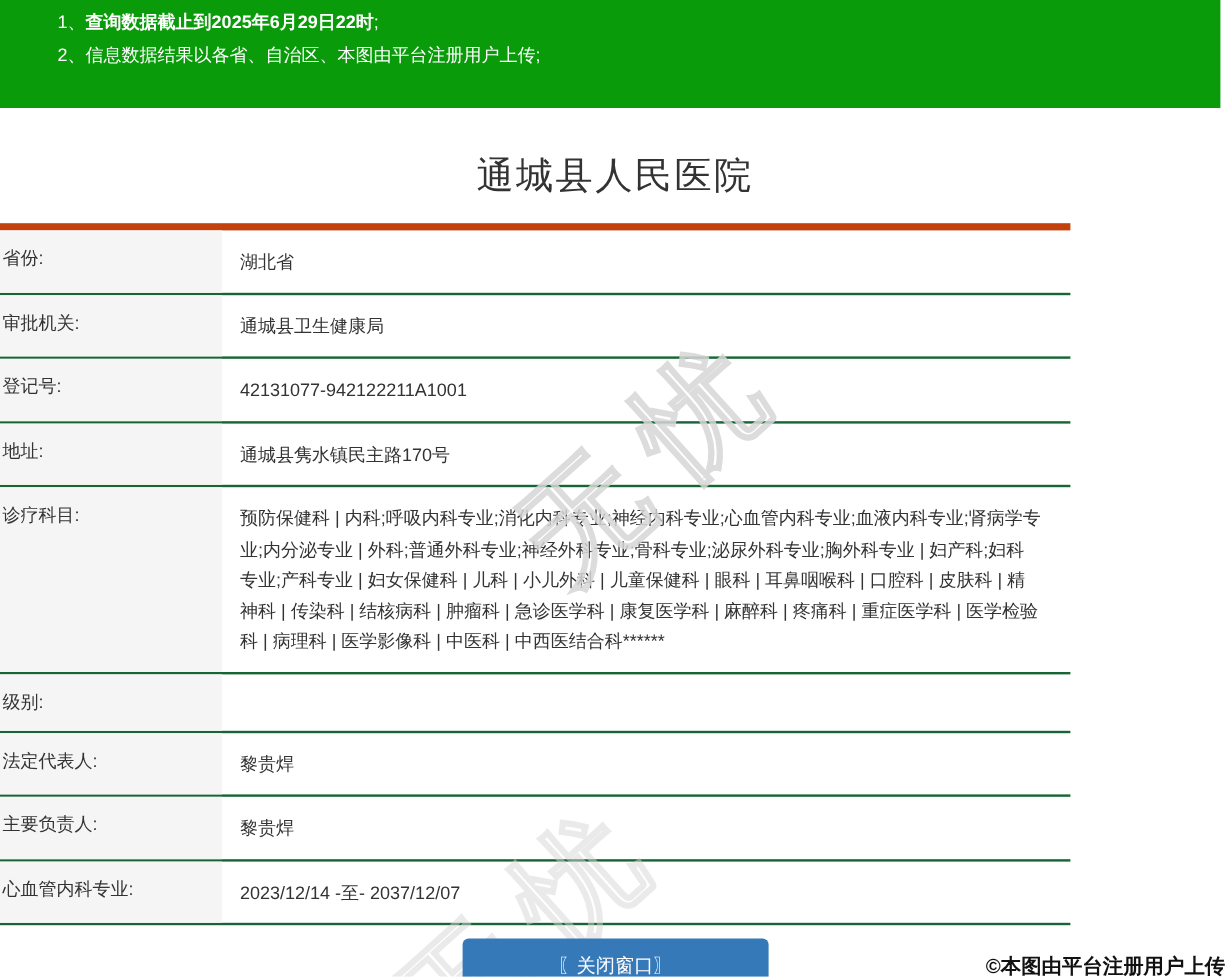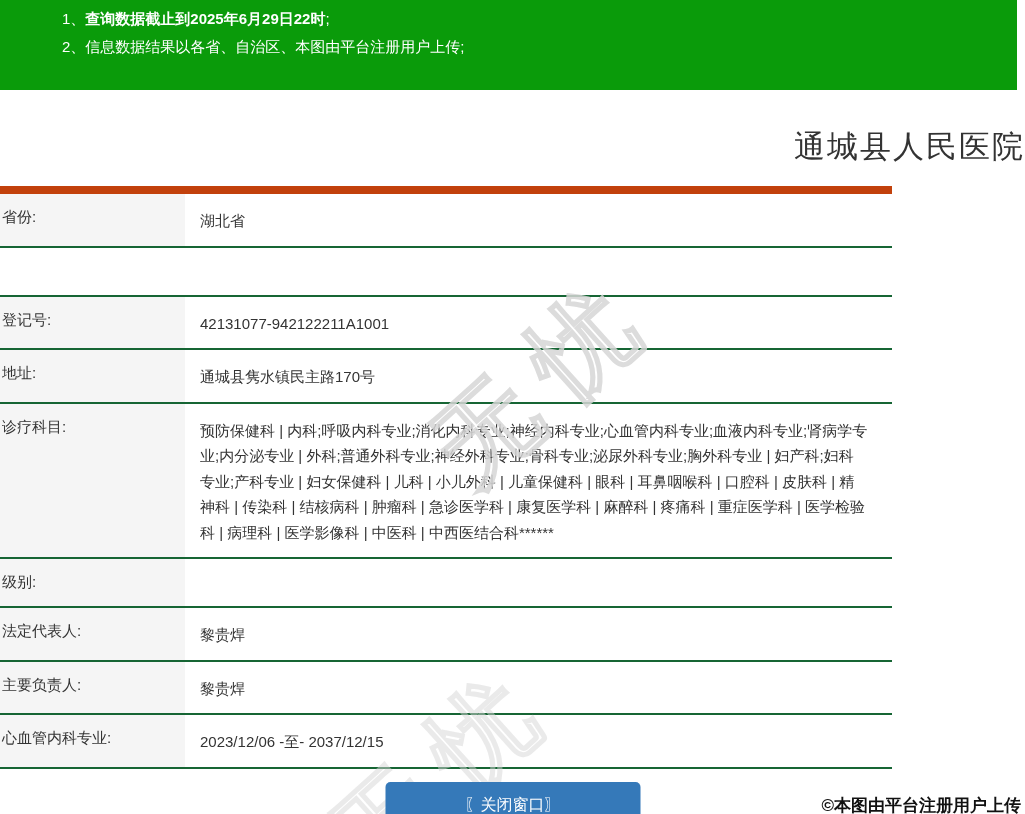--- a/index.html
+++ b/index.html
@@ -3,30 +3,30 @@
 <meta charset="utf-8">
 <style>
   * { margin:0; padding:0; box-sizing:border-box; }
   html,body { width:1025px; height:814px; overflow:hidden; background:#fff;
     font-family:"Liberation Sans", sans-serif; color:#333; }
   .page { position:relative; width:1025px; height:814px; background:#fff; overflow:hidden; }
 
   
   .banner { position:absolute; top:0; left:0; width:1017px; height:90px;
     background:#0a9b0a; color:#fff; font-size:15px; padding-top:5px; }
-  .banner .line { padding-left:48px; line-height:28px; white-space:nowrap;margin-left:14px; }
+  .banner .line { padding-left:48px; line-height:28px; white-space:nowrap; }
   .banner b { font-weight:bold; }
 
   
-  .title { position:absolute; top:126px; left:0; width:1025px; text-align:right;
+  .title { position:absolute; top:126px; left:0; width:1025px; text-align:center;
     font-size:31px; color:#333; letter-spacing:2px; }
 
   
   .info-table { position:absolute; top:186px; left:0; width:892px;
-    border-top:8px solid #c2410c; font-size:15px; }
+    border-top:6px solid #c2410c; font-size:15px; }
   .row { display:flex; border-bottom:2px solid #166534; min-height:49px; }
   .cell-label { width:185px; flex:0 0 185px; background:#f5f5f5;
     padding:14px 4px 12px 2px; color:#333; }
   .cell-value { flex:1; padding:14px 24px 12px 15px; line-height:25.5px; color:#333;
     word-break:break-all; }
 
   
   .watermark { position:absolute; font-size:100px; font-weight:bold; letter-spacing:28px;
     color:rgba(255,255,255,0); -webkit-text-stroke:2px #d6d6d6; text-stroke:2px #d6d6d6;
     transform:rotate(-42deg); pointer-events:none; white-space:nowrap; opacity:.85; z-index:5; }
@@ -58,20 +58,22 @@
 
   <div class="watermark wm-1">无忧</div>
   <div class="watermark wm-2">无忧</div>
 
   <div class="info-table">
     <div class="row">
       <div class="cell-label">省份:</div>
       <div class="cell-value">湖北省</div>
     </div>
     <div class="row">
+      <div class="cell-label">审批机关:</div>
+      <div class="cell-value">通城县卫生健康局</div>
     </div>
     <div class="row">
       <div class="cell-label">登记号:</div>
       <div class="cell-value">42131077-942122211A1001</div>
     </div>
     <div class="row">
       <div class="cell-label">地址:</div>
       <div class="cell-value">通城县隽水镇民主路170号</div>
     </div>
     <div class="row">
@@ -84,21 +86,21 @@
     <div class="row">
       <div class="cell-label">法定代表人:</div>
       <div class="cell-value">黎贵焊</div>
     </div>
     <div class="row">
       <div class="cell-label">主要负责人:</div>
       <div class="cell-value">黎贵焊</div>
     </div>
     <div class="row">
       <div class="cell-label">心血管内科专业:</div>
-      <div class="cell-value">2023/12/06 -至- 2037/12/15</div>
+      <div class="cell-value">2023/12/14 -至- 2037/12/07</div>
     </div>
   </div>
 
   <button class="close-btn">〖关闭窗口〗</button>
 
   <div class="credit">©本图由平台注册用户上传</div>
 
 </div>
 
 </body></html>

